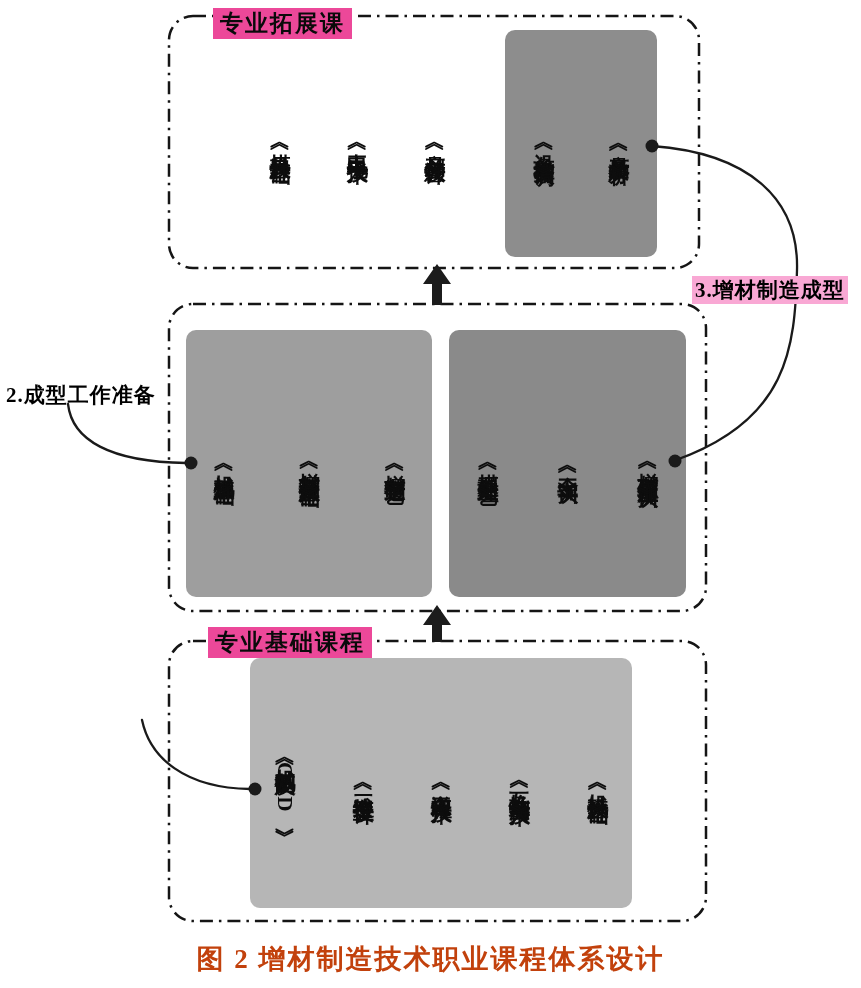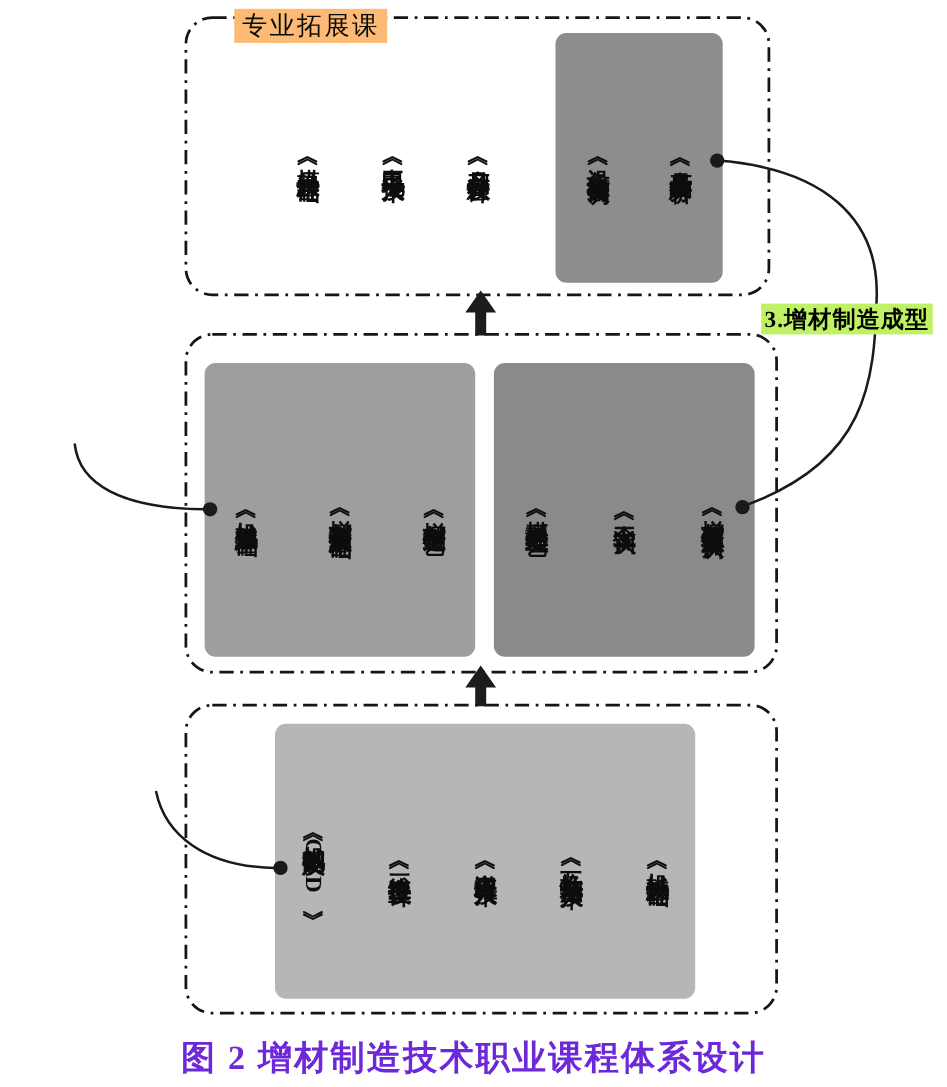--- a/index.html
+++ b/index.html
@@ -25,45 +25,45 @@
   }
   .graybox {
     position:absolute;
     border-radius:10px;
     display:flex;
     justify-content:space-between;
     align-items:center;
   }
   .section-title {
     position:absolute;
-    background:#fdba74;
+    background:#ec4899;
     padding:0 7px;
     font-size:23px;
-    font-weight:400;
+    font-weight:700;
     color:#0a0a0a;
     letter-spacing:2px;
     white-space:nowrap;
   }
   .annot {
     position:absolute;
     font-size:21px;
     font-weight:700;
     color:#000;
     letter-spacing:1px;
     white-space:nowrap;
   }
-  .annot-bg { background:#bef264; padding:0 3px; }
+  .annot-bg { background:#f9a8d4; padding:0 3px; }
   .caption {
     position:absolute;
     left:0; right:0;
     top:941px;
     text-align:center;
-    font-size:31px;
+    font-size:27px;
     font-weight:700;
-    color:#6d28d9;
+    color:#c2410c;
     letter-spacing:2px;
   }
 </style>
 </head>
 <body>
 
 <div class="canvas">
 
   <div class="course-row" style="left:243px; top:32px; width:228px; height:222px; padding:0 24px;">
     <div class="vtext">《模具设计基础》</div>
@@ -117,18 +117,20 @@
 
     <g fill="#1a1a1a">
       <circle cx="191" cy="463" r="6.5"></circle>
       <circle cx="255" cy="789" r="6.5"></circle>
       <circle cx="652" cy="146" r="6.5"></circle>
       <circle cx="675" cy="461" r="6.5"></circle>
     </g>
   </svg>
 
   <div class="section-title" style="left:213px; top:8px;">专业拓展课</div>
+  <div class="section-title" style="left:208px; top:627px;">专业基础课程</div>
 
+  <div class="annot" style="left:6px; top:381px;">2.成型工作准备</div>
   <div class="annot annot-bg" style="left:692px; top:276px;">3.增材制造成型</div>
 
   <div class="caption">图 2 增材制造技术职业课程体系设计</div>
 
 </div>
 
 </body></html>

